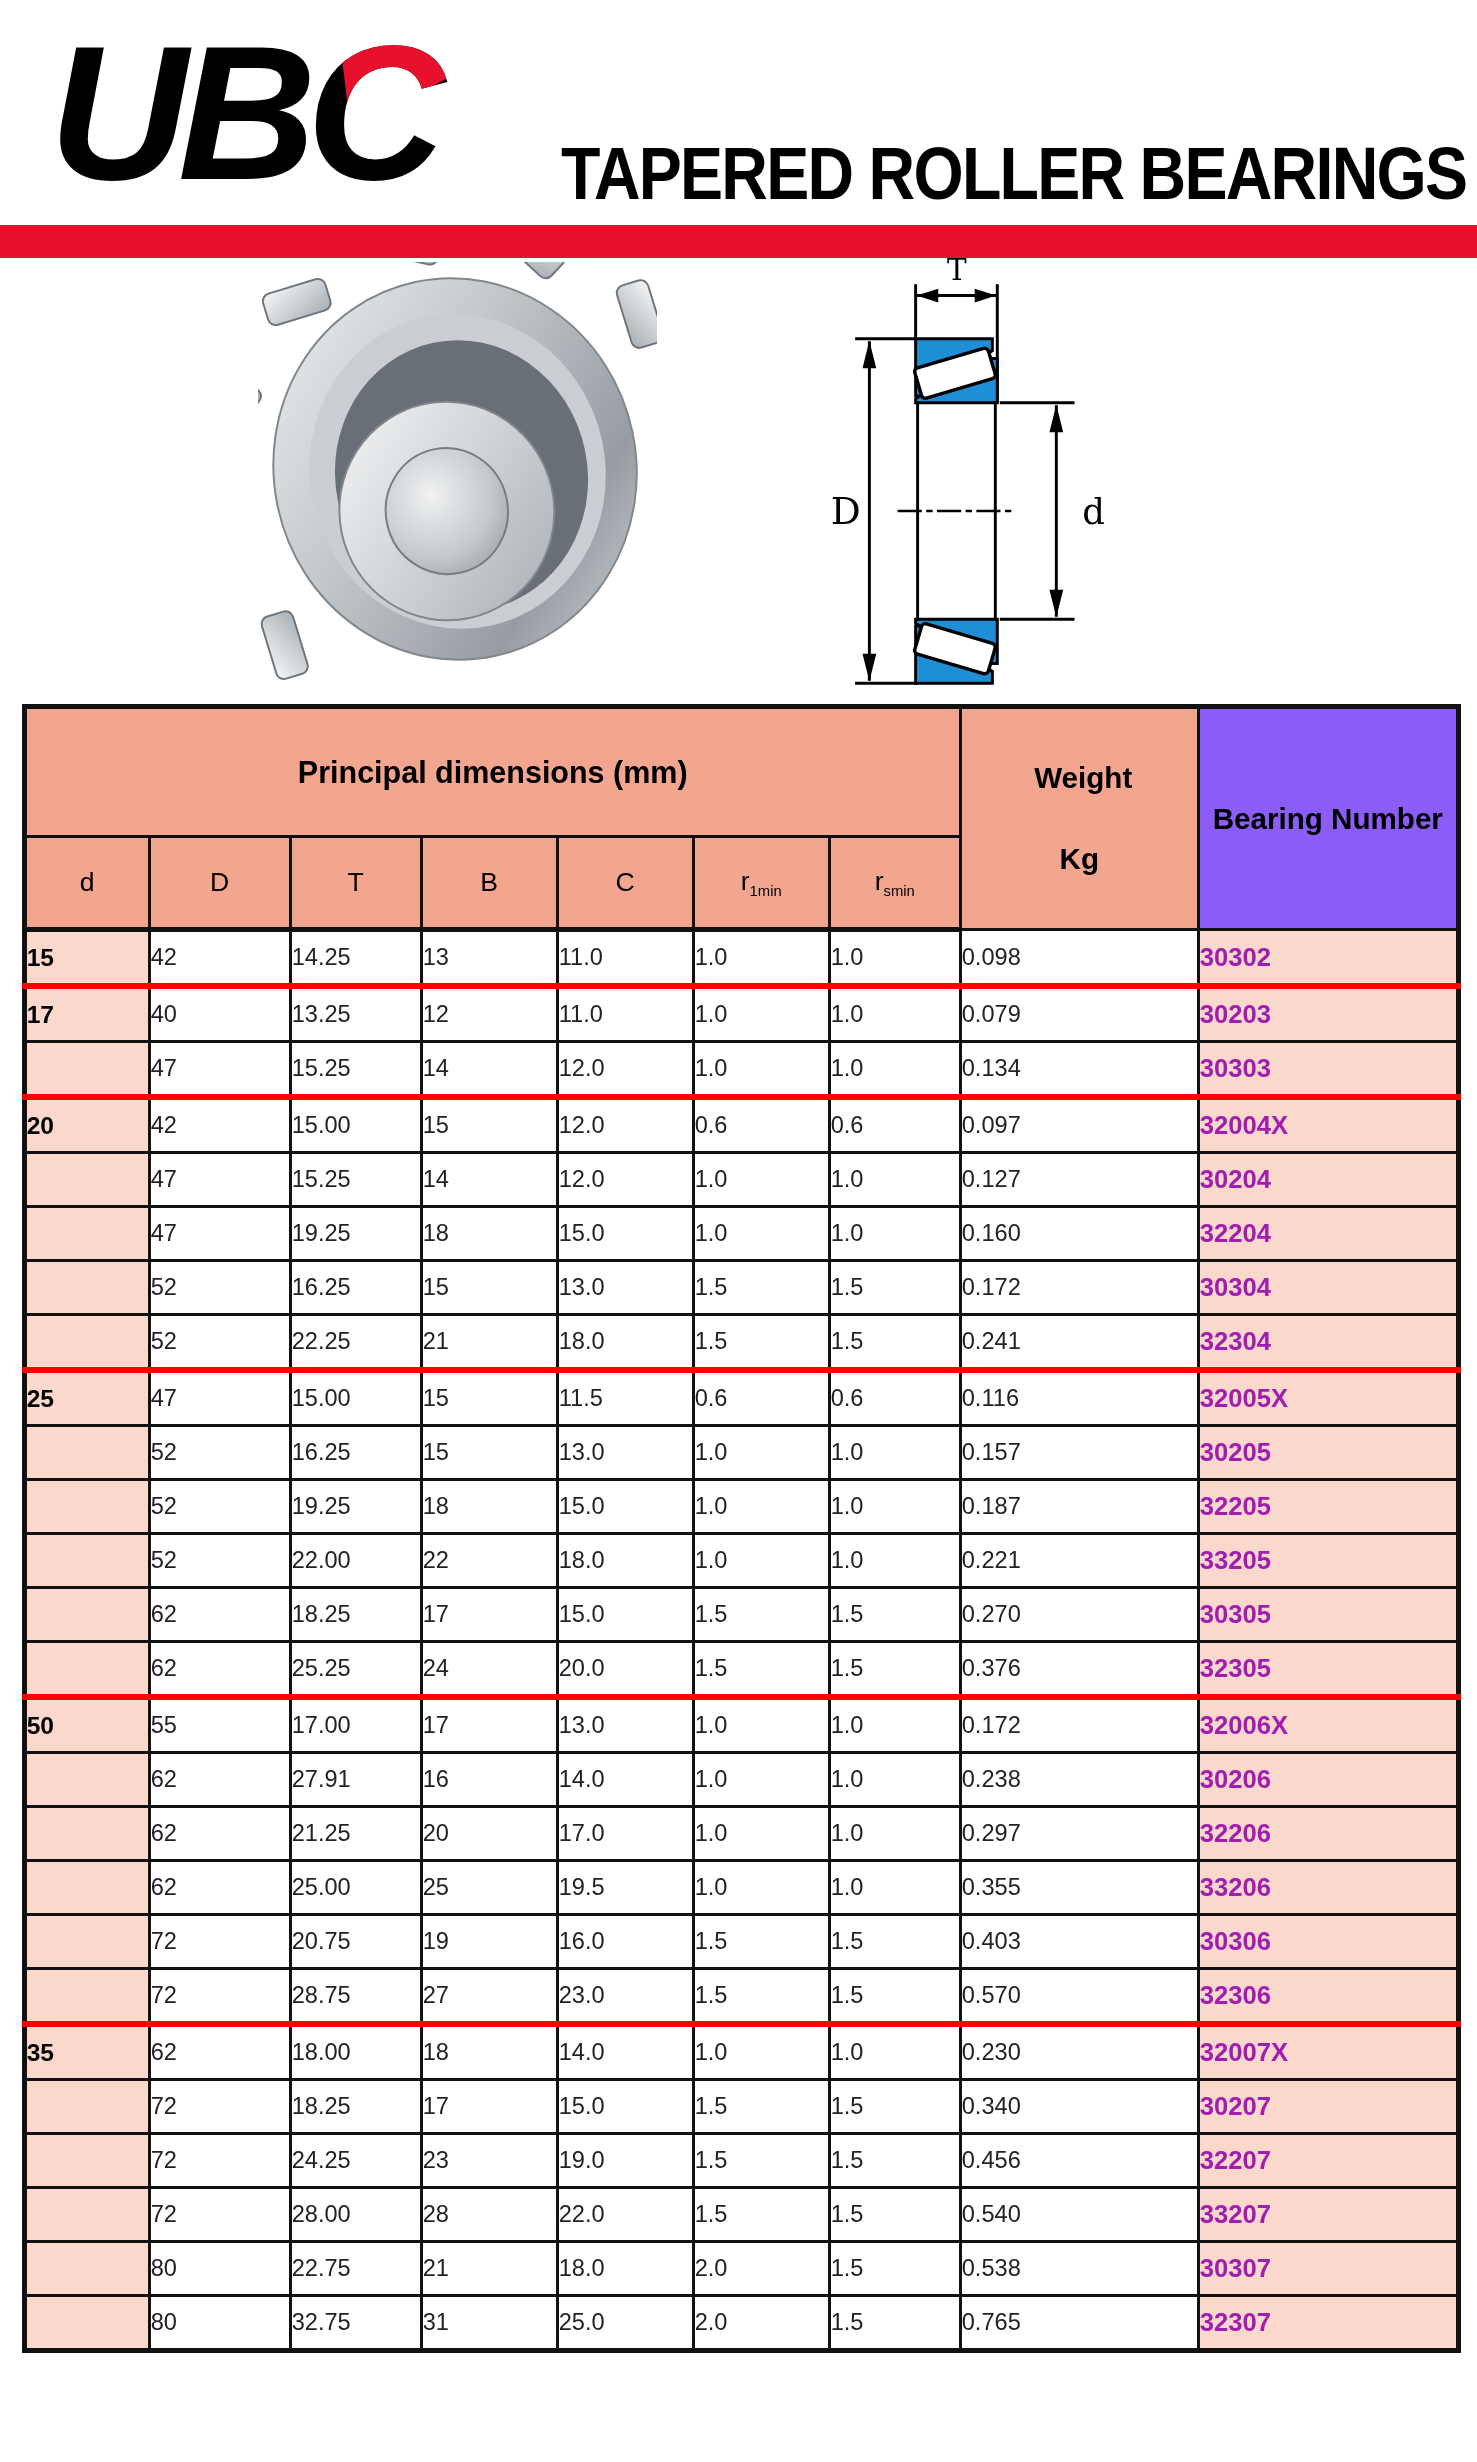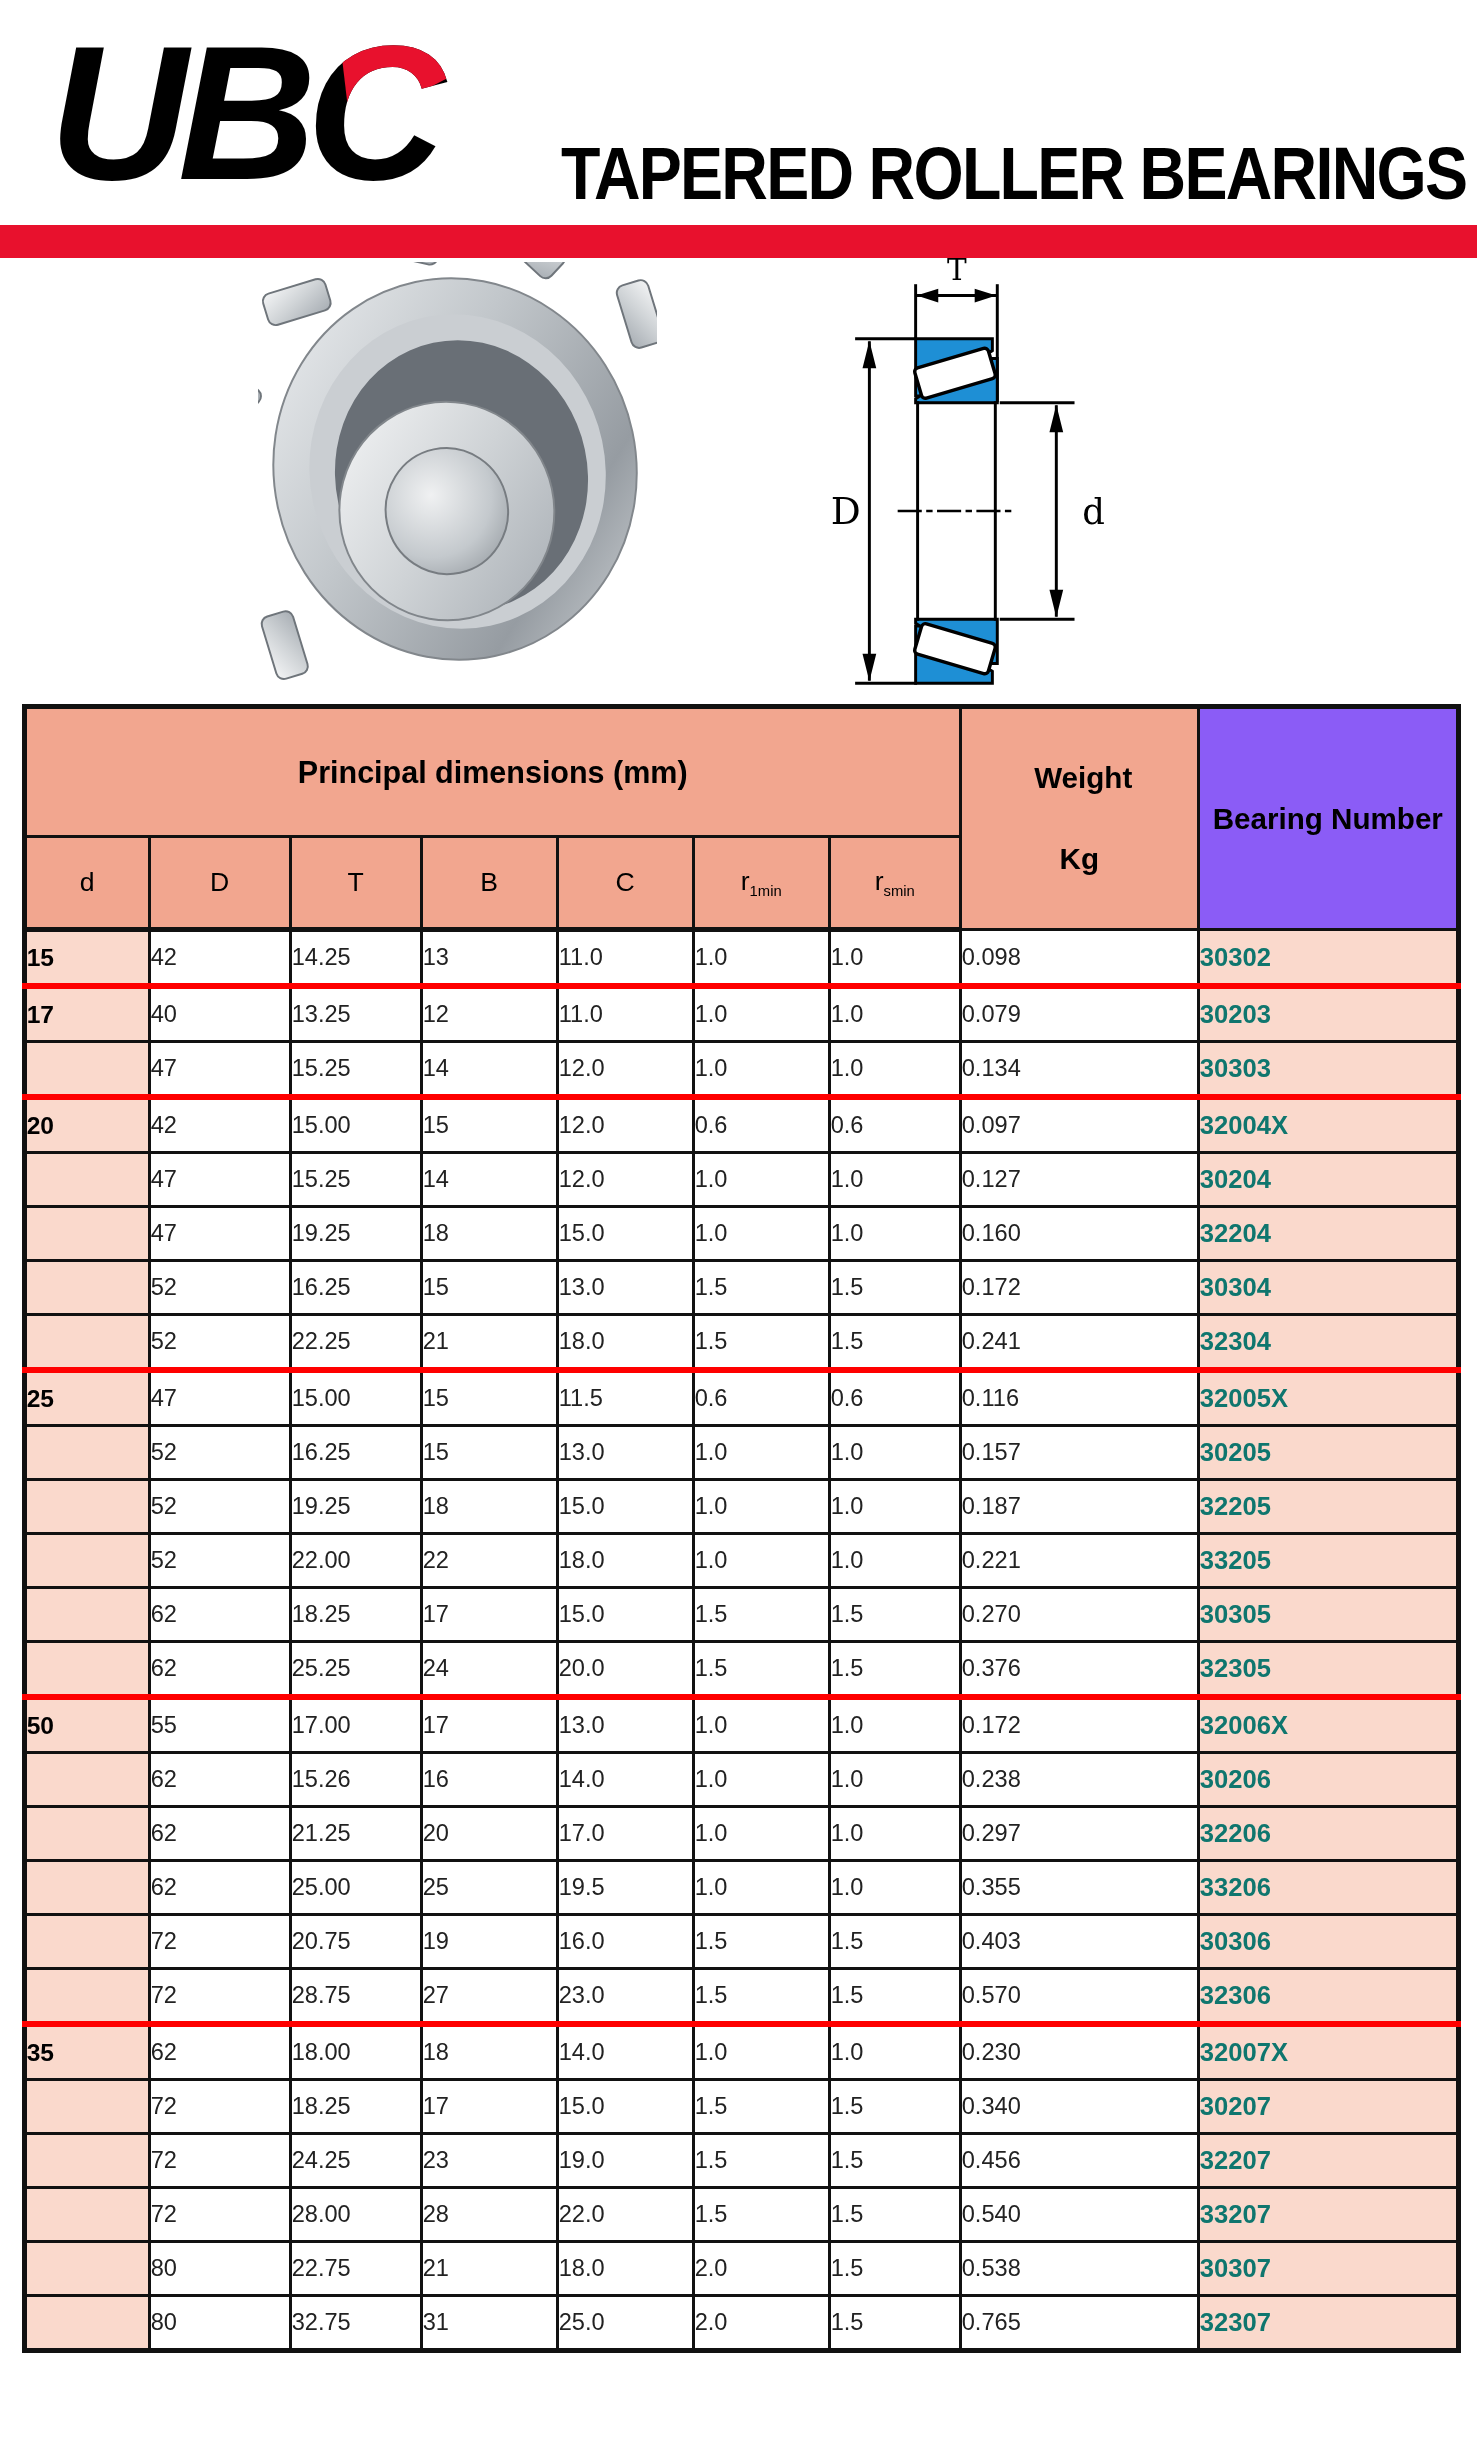--- a/index.html
+++ b/index.html
@@ -47,21 +47,21 @@
   }
   th.weight-h .w1{margin-bottom:47px;padding-left:8px;}
   th.bearing-h{background:#8b5cf6;font-size:29.6px;font-weight:bold;}
   tr.subhead th{
     height:89px;background:#F2A68F;font-size:26.6px;font-weight:normal;
     border-bottom:5.9px solid #111;vertical-align:middle;
   }
   tr.subhead th sub{font-size:14.8px;}
   td{height:51px;font-size:23.6px;color:#222;background:#fff;vertical-align:middle;}
   td.c-d{background:#FAD9CC;font-weight:bold;font-size:24.6px;color:#000;}
-  td.c-bearing{background:#FAD9CC;font-weight:bold;font-size:25.6px;color:#0f766e;}
+  td.c-bearing{background:#FAD9CC;font-weight:bold;font-size:25.6px;color:#a21caf;}
   tr.group-end td{border-bottom:6.9px solid #FF0000;}
 </style>
 </head>
 <body>
 
 <div class="logo">
   <span class="glyph">U</span><span class="glyph">B</span><span class="logo-c"><span>C</span><span class="c-red">C</span></span>
 </div>
 <div class="page-title">TAPERED ROLLER BEARINGS</div>
 <div class="red-bar"></div>
@@ -373,21 +373,21 @@
     <td>17</td>
     <td>13.0</td>
     <td>1.0</td>
     <td>1.0</td>
     <td>0.172</td>
     <td class="c-bearing">32006X</td>
   </tr>
       <tr>
     <td class="c-d"></td>
     <td>62</td>
-    <td>15.26</td>
+    <td>27.91</td>
     <td>16</td>
     <td>14.0</td>
     <td>1.0</td>
     <td>1.0</td>
     <td>0.238</td>
     <td class="c-bearing">30206</td>
   </tr>
       <tr>
     <td class="c-d"></td>
     <td>62</td>

